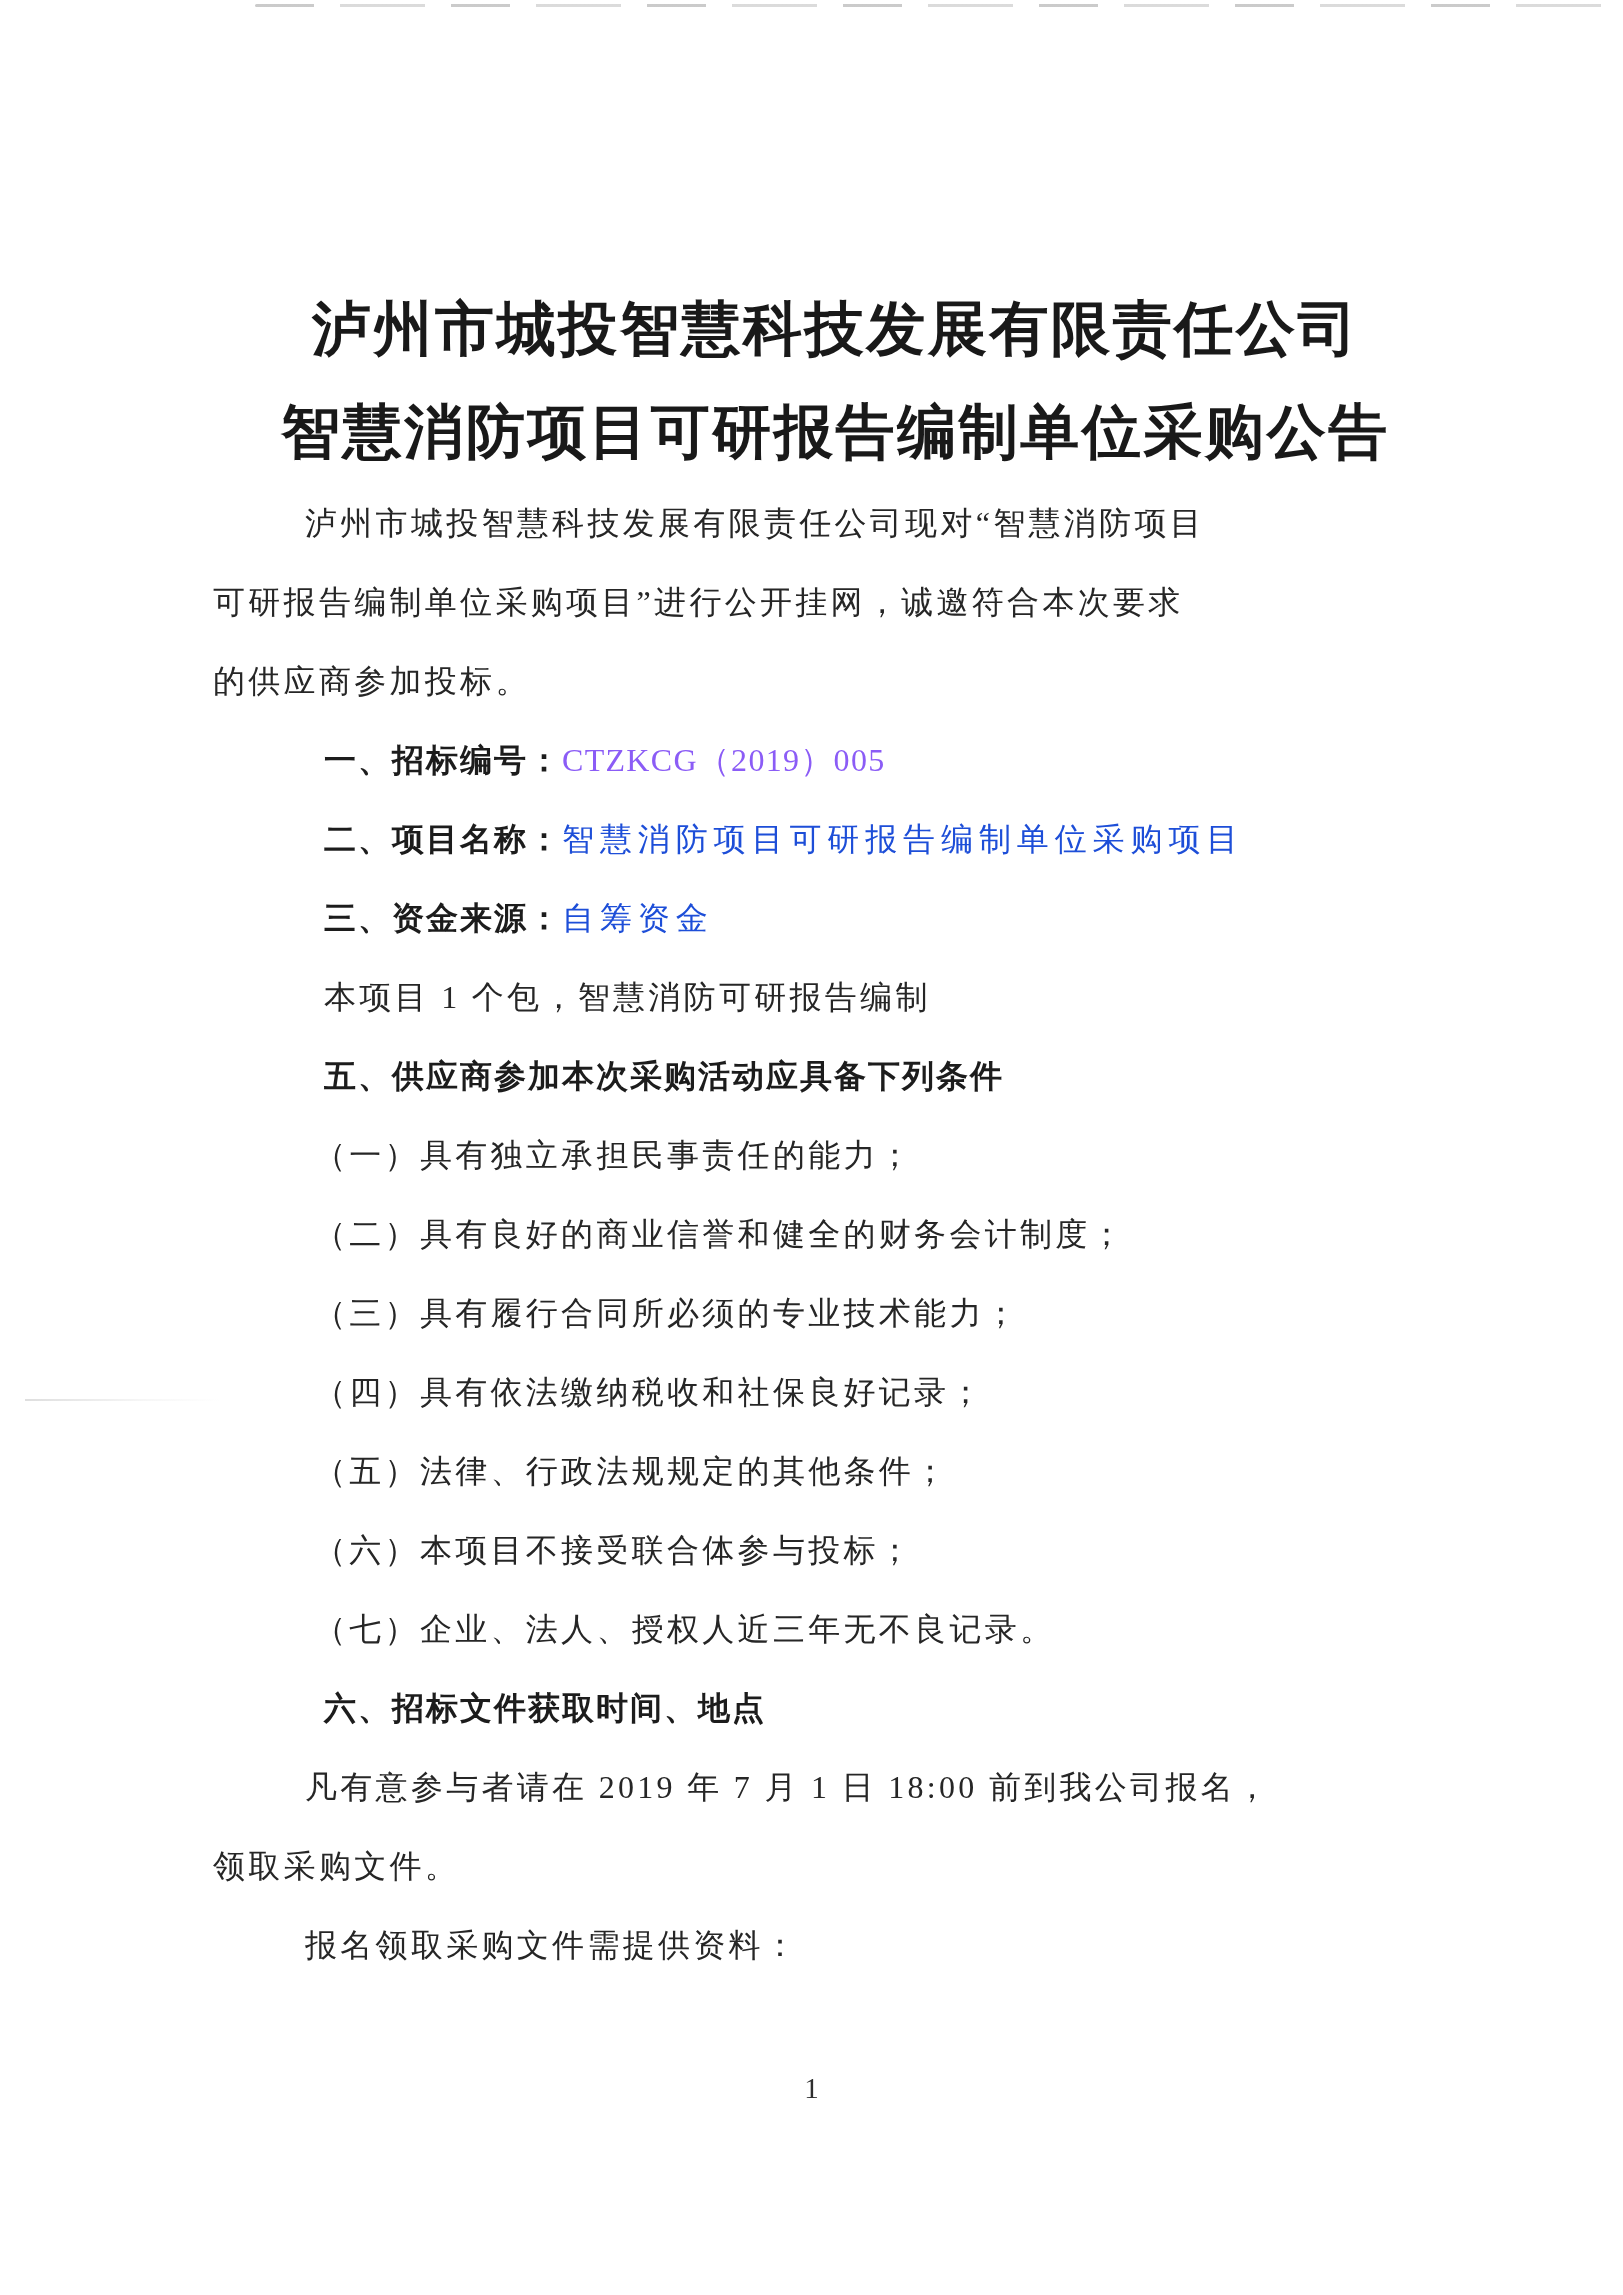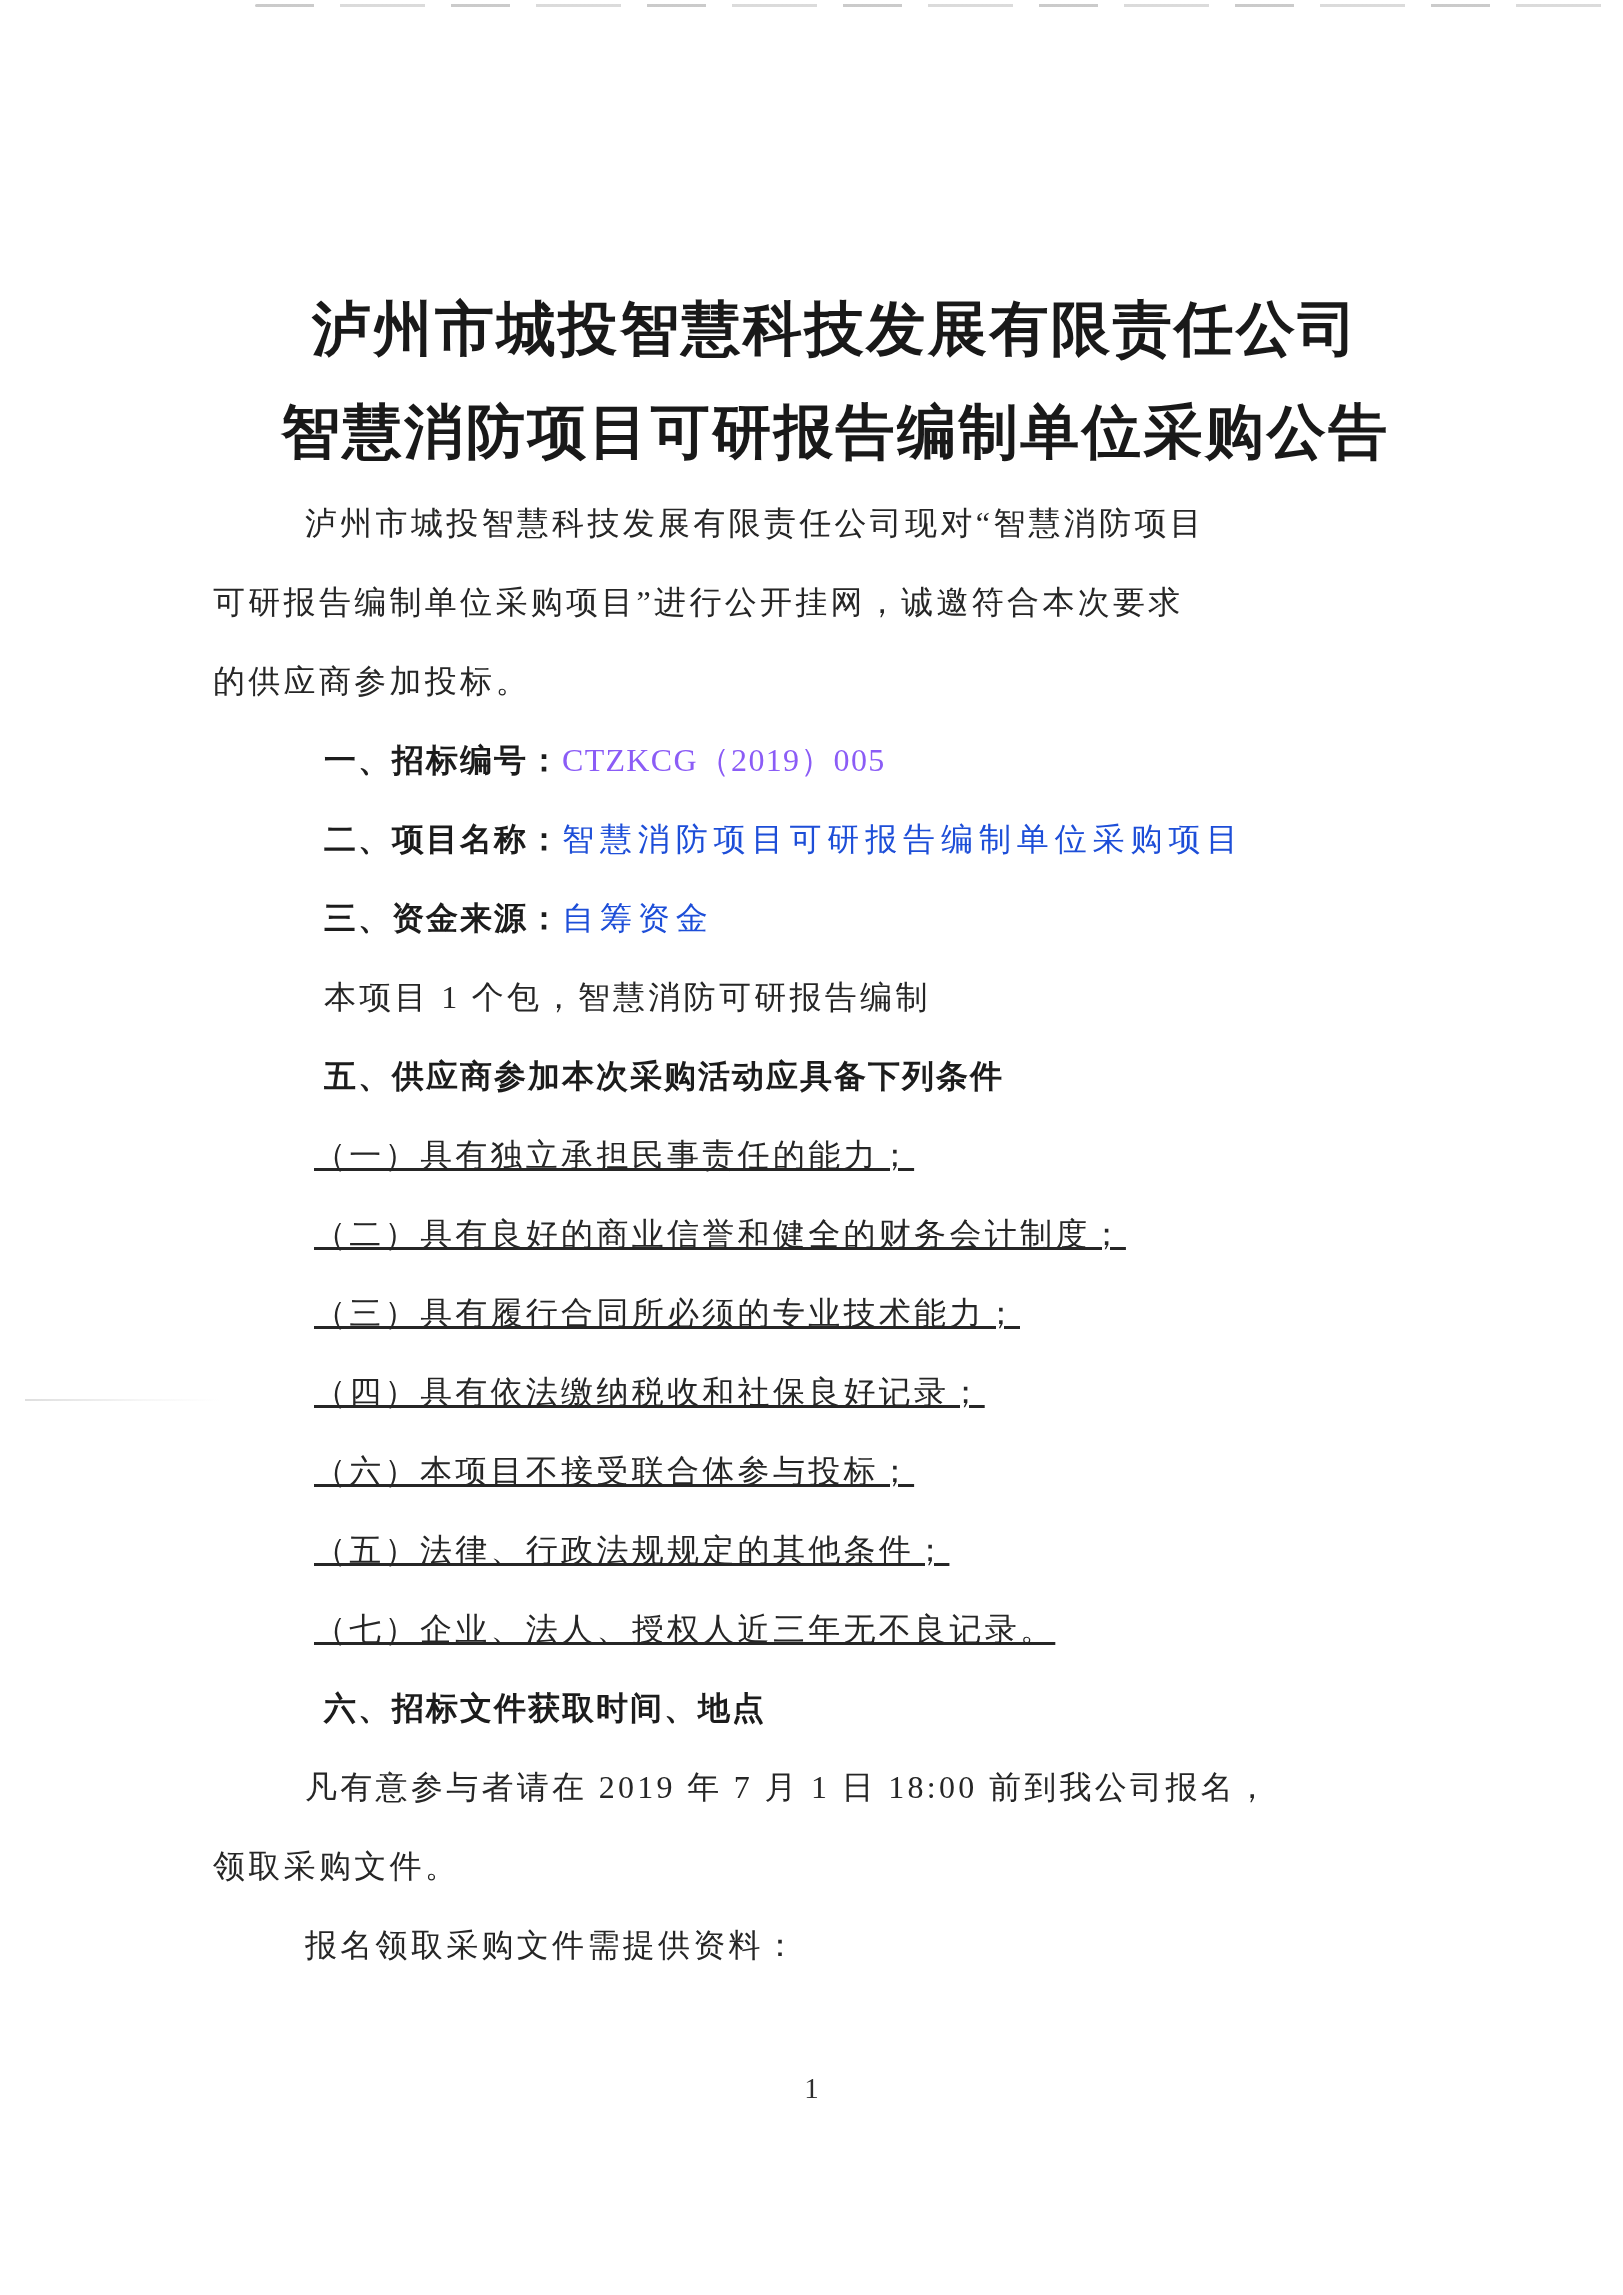--- a/index.html
+++ b/index.html
@@ -49,21 +49,21 @@
     letter-spacing:3.3px;
   }
   .bold-sans{
     font-family:"Liberation Sans","DejaVu Sans",sans-serif;
     font-weight:bold;
     letter-spacing:2px;
     color:#1c1c1c;
   }
   .indent-para{padding-left:92px;}
   .indent-header{padding-left:111px;}
-  .indent-item{padding-left:101px;text-decoration:underline;}
+  .indent-item{padding-left:101px;}
   .value-serif{
     font-family:"Liberation Serif","DejaVu Serif",serif;
     font-weight:normal;
     letter-spacing:1.3px;
     color:#8b5cf6;
   }
   .value-spaced{
     font-family:"Liberation Serif","DejaVu Serif",serif;
     font-weight:normal;
     letter-spacing:5.9px;
@@ -100,22 +100,22 @@
   <div class="line indent-header"><span class="bold-sans">三、资金来源：</span><span class="value-spaced">自筹资金</span></div>
 
   <div class="line serif indent-header">本项目 1 个包，智慧消防可研报告编制</div>
 
   <div class="line bold-sans indent-header">五、供应商参加本次采购活动应具备下列条件</div>
 
   <div class="line serif indent-item">（一）具有独立承担民事责任的能力；</div>
   <div class="line serif indent-item">（二）具有良好的商业信誉和健全的财务会计制度；</div>
   <div class="line serif indent-item">（三）具有履行合同所必须的专业技术能力；</div>
   <div class="line serif indent-item">（四）具有依法缴纳税收和社保良好记录；</div>
+  <div class="line serif indent-item">（五）法律、行政法规规定的其他条件；</div>
   <div class="line serif indent-item">（六）本项目不接受联合体参与投标；</div>
-  <div class="line serif indent-item">（五）法律、行政法规规定的其他条件；</div>
   <div class="line serif indent-item">（七）企业、法人、授权人近三年无不良记录。</div>
 
   <div class="line bold-sans indent-header">六、招标文件获取时间、地点</div>
   <div class="line serif indent-para">凡有意参与者请在 2019 年 7 月 1 日 18:00 前到我公司报名，</div>
   <div class="line serif">领取采购文件。</div>
   <div class="line serif indent-para">报名领取采购文件需提供资料：</div>
 </div>
 
 <div class="page-number">1</div>
 

